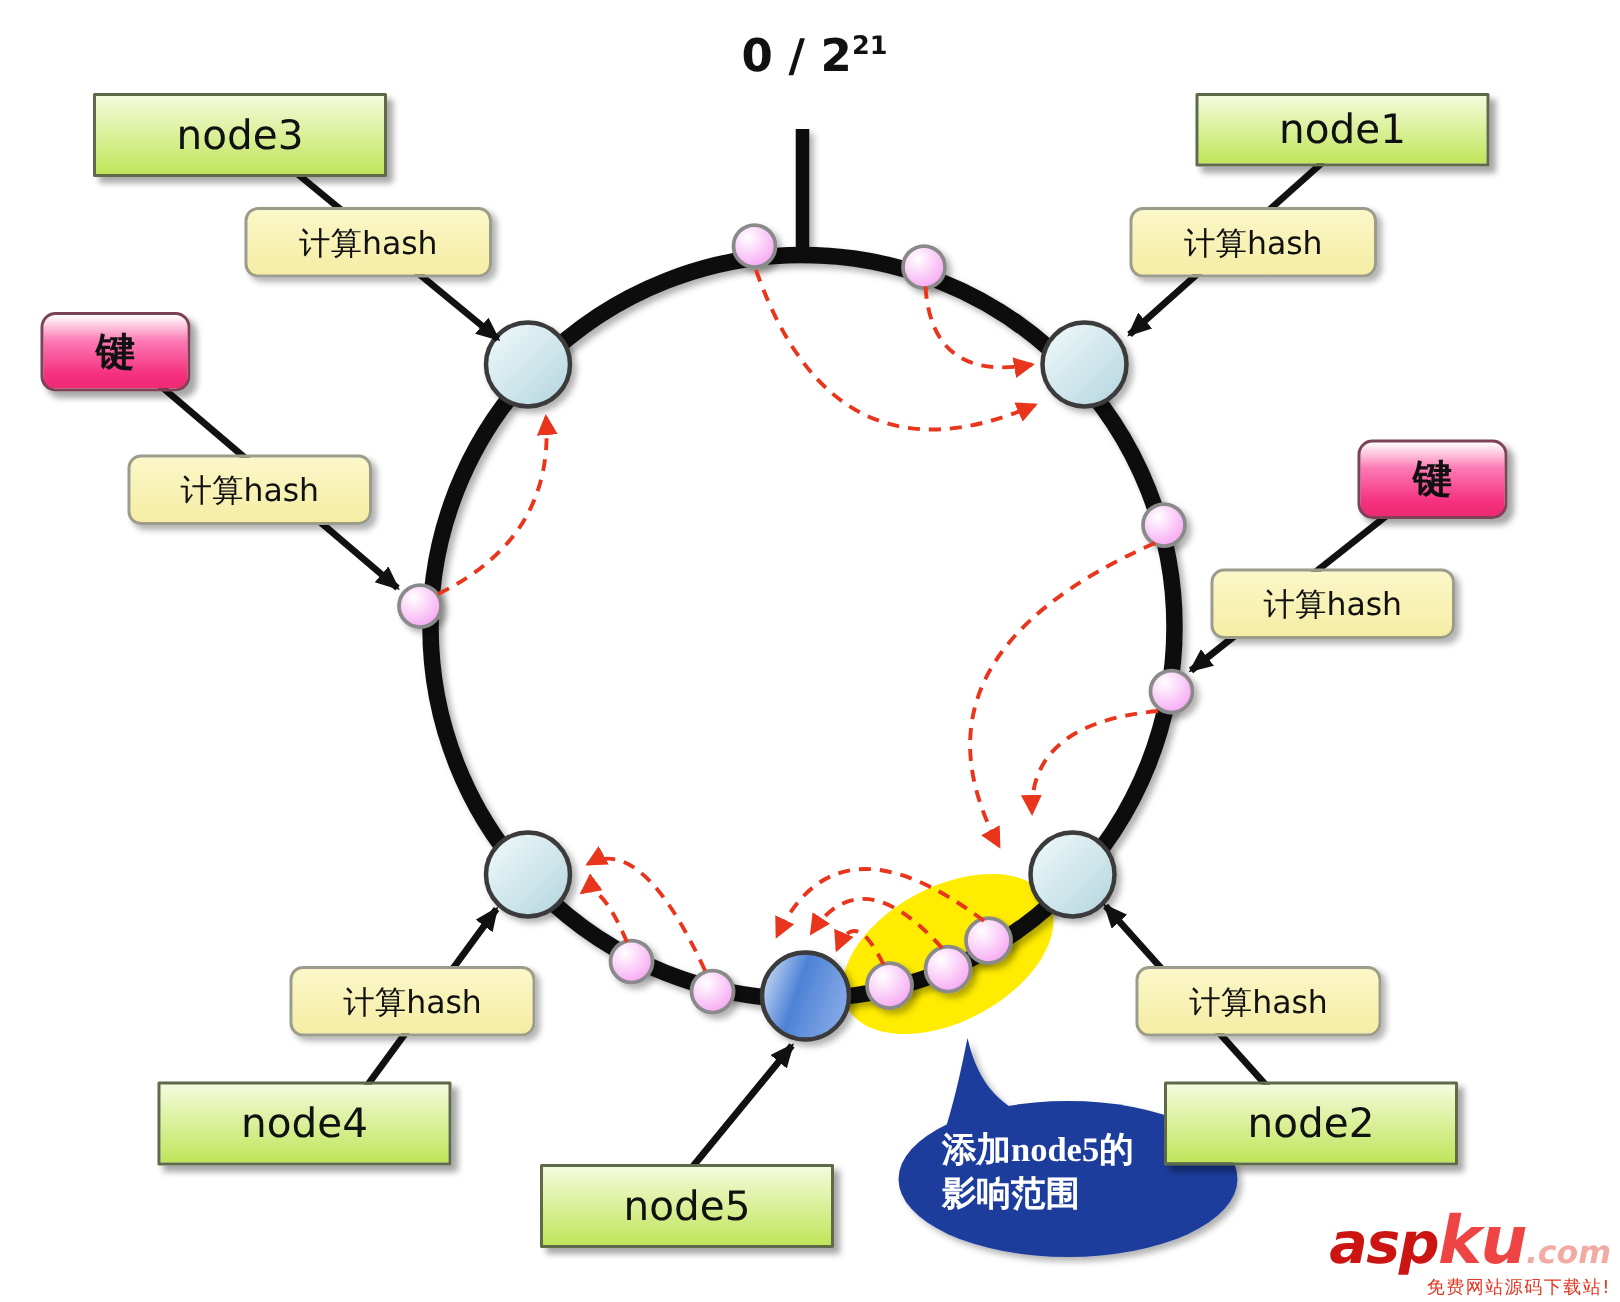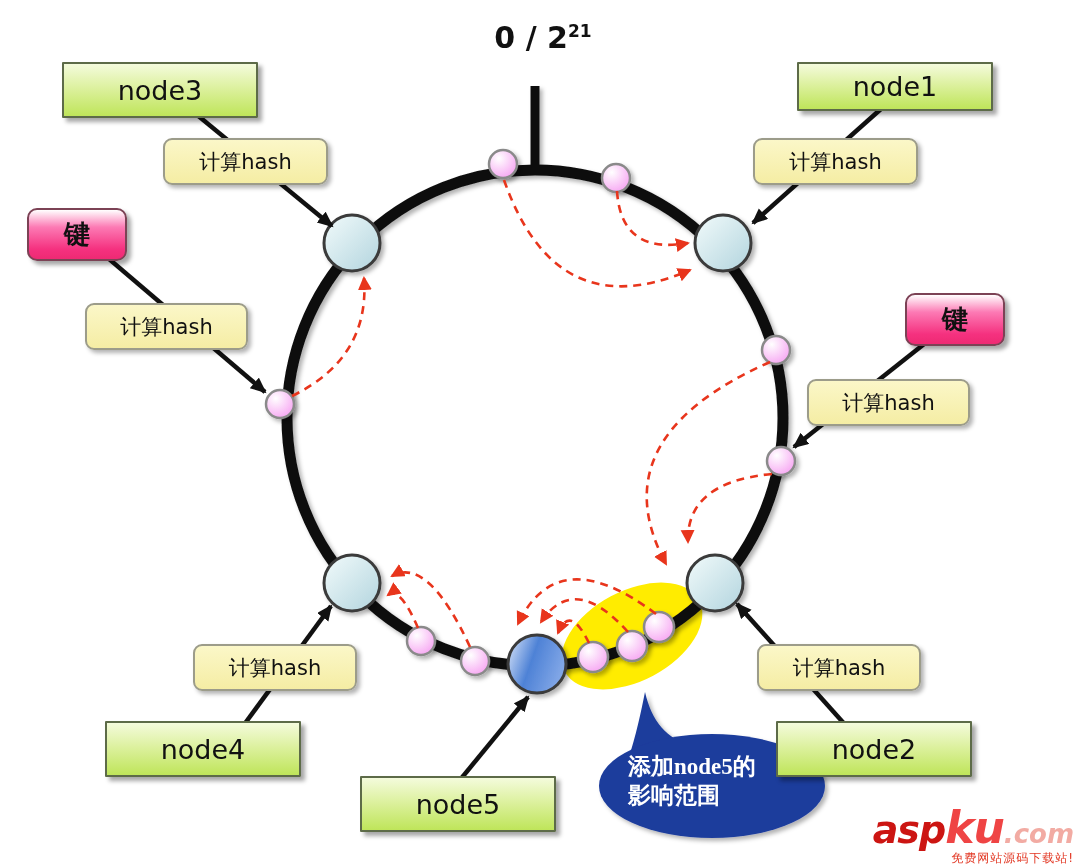--- a/index.html
+++ b/index.html
@@ -33,21 +33,21 @@
   }
   .ring-label sup { font-size:17px; font-weight:600; }
   .bubble-text {
     position:absolute; left:628px; top:752px; width:224px; 
     color:#ffffff; font-size:23px; line-height:29px; font-weight:600;font-family:Liberation Serif, serif;
   }
   .bubble-text .bold { font-weight:900; }
   .watermark { position:absolute; right:6px; bottom:4px; text-align:right; line-height:1; }
   .wm-asp { color:#cc1512; font-style:italic; font-weight:900; font-size:38px; letter-spacing:-1px; }
   .wm-ku  { color:#ef4444; font-style:italic; font-weight:900; font-size:44px; letter-spacing:-1px;text-align:right; }
-  .wm-com { color:#f2aba3; font-style:italic; font-weight:700; font-size:26px;text-align:center; }
+  .wm-com { color:#f2aba3; font-style:italic; font-weight:700; font-size:21px;text-align:center; }
   .wm-tagline { color:#e23723; font-size:12px; margin-top:2px; letter-spacing:1px; }
 </style>
 </head>
 <body>
 
 <div class="stage">
 
   <svg width="1080" height="868" viewBox="0 0 1080 868">
     <defs>
       <linearGradient id="circGrad" x1="0" y1="0" x2="1" y2="1">

